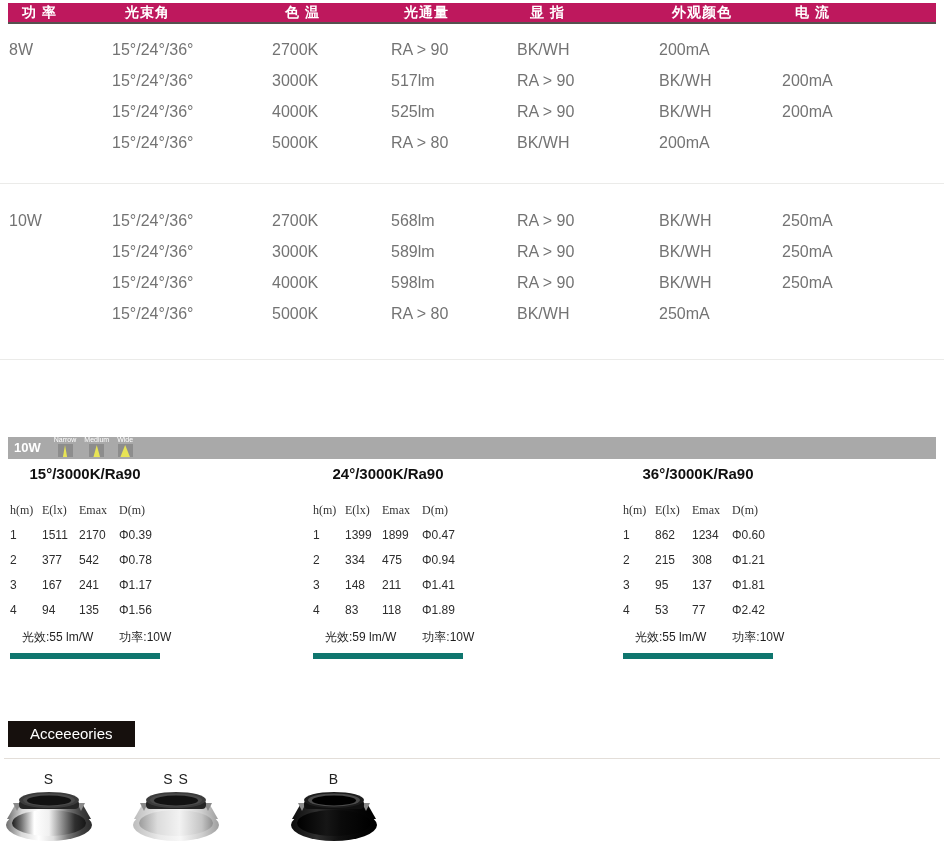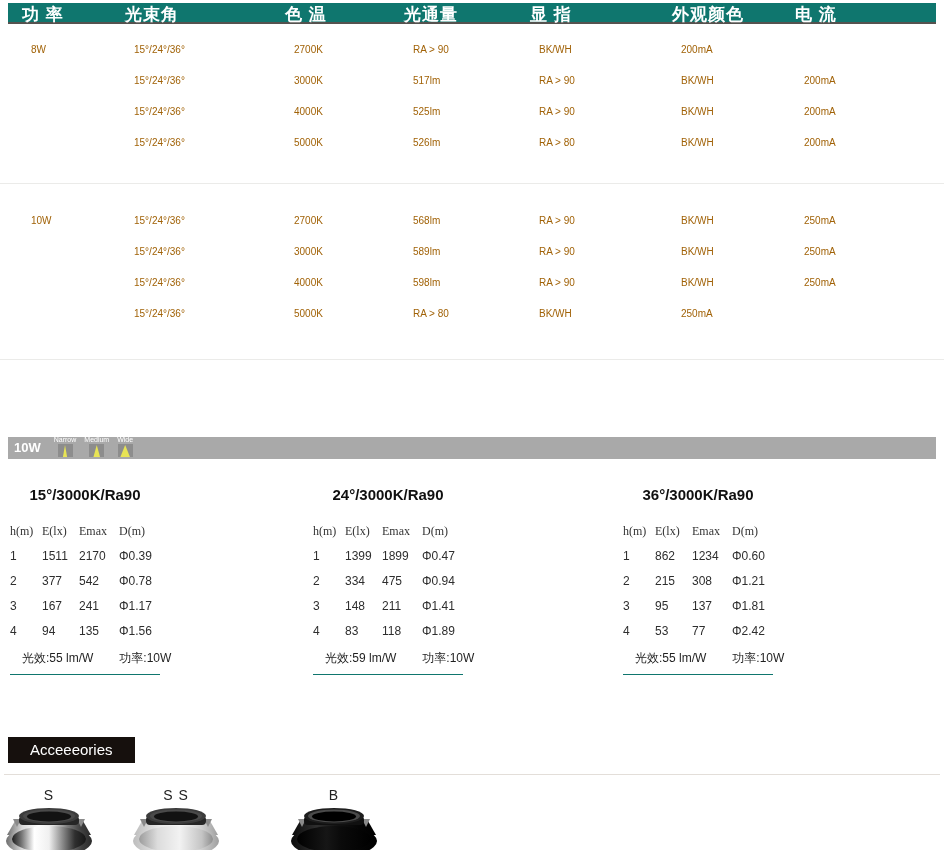--- a/index.html
+++ b/index.html
@@ -2,32 +2,32 @@
 <html><head>
 <meta charset="utf-8">
 <style>
   * { margin:0; padding:0; box-sizing:border-box; }
   html,body { width:944px; height:850px; background:#ffffff; overflow:hidden;
               font-family:"Liberation Sans", sans-serif; }
 
   
   .spec-header{
     margin:3px 8px 0 8px; height:21px;
-    background:#0f766e; border-bottom:2px solid #55524f;
+    background:#be185d; border-bottom:2px solid #55524f;
     display:grid; grid-template-columns:103px 160px 119px 126px 142px 123px 1fr;
     padding-left:14px; align-items:center;
-    color:#ffffff; font-size:17px; font-weight:bold; letter-spacing:1px;
+    color:#ffffff; font-size:14px; font-weight:bold; letter-spacing:1px;
   }
   .spec-body{ }
   .spec-group{ padding-top:10px; }
   .spec-group.second{ padding-top:21px; }
   .spec-row{
     display:grid; grid-template-columns:103px 160px 119px 126px 142px 123px 1fr;
-    padding-left:31px; height:31px; line-height:31px;
-    color:#a16207; font-size:10px;
+    padding-left:9px; height:31px; line-height:31px;
+    color:#737373; font-size:16px;
   }
   .group-divider{ border-top:1px solid #ebebe9; margin-top:25px; }
   .group-divider.second{ margin-top:30px; }
 
   
   .pm-bar{
     margin:77px 8px 0 8px; height:22px; background:#a9a9a9;
     display:flex; align-items:flex-end; padding:0 0 2px 6px;
   }
   .pm-bar .pm-power{ color:#ffffff; font-size:13px; font-weight:bold;
@@ -36,31 +36,31 @@
   .beam-block{ display:flex; flex-direction:column; align-items:center; }
   .beam-label{ color:#ffffff; font-size:7px; line-height:8px; }
   .beam-tile{ width:15px; height:13px; background:#8d8d8d; position:relative; }
   .beam-tile i{ position:absolute; left:0; top:0; width:100%; height:100%;
                 background:#e8e455; display:block; }
   .beam-tile.narrow i{ clip-path:polygon(50% 8%, 36% 100%, 64% 100%); }
   .beam-tile.medium i{ clip-path:polygon(50% 8%, 28% 100%, 72% 100%); }
   .beam-tile.wide i{ clip-path:polygon(50% 8%, 18% 100%, 82% 100%); }
 
   
-  .pm-tables{ display:flex; margin-top:27px; padding-left:10px; }
+  .pm-tables{ display:flex; margin-top:6px; padding-left:10px; }
   .pm-table{ width:150px; }
   .pm-table + .pm-table{ margin-left:153px; }
   .pm-table:last-child{ margin-left:160px; }
   .pm-title{ font-size:15px; font-weight:bold; color:#101010;
              text-align:center; margin-bottom:16px; white-space:nowrap; }
   .pm-grid-row{ display:grid; grid-template-columns:32px 37px 40px 41px;
                 height:25px; line-height:25px; font-size:12px; color:#2e2e2e; }
   .pm-grid-row.head{ color:#333333;font-family:Liberation Serif, serif; }
   .pm-footer{ display:flex; gap:26px; margin-top:6px; padding:0 0 7px 12px;
-              border-bottom:1px solid #0f766e; font-size:12px; color:#1f1f1f;
+              border-bottom:6px solid #0f766e; font-size:12px; color:#1f1f1f;
               white-space:nowrap; }
 
   
   .acc-badge{ display:inline-block; margin:62px 16px 0 8px; background:#16100d;
               color:#ffffff; font-size:15px; padding:4px 22px 5px 22px; }
   .acc-divider{ border-top:1px solid #e3ded9; margin:11px 4px 0 4px; }
   .acc-row{ display:flex; margin-top:12px; }
   .acc-item{ display:flex; flex-direction:column; align-items:center; }
   .acc-item.i0{ margin-left:3px;  width:92px;  }
   .acc-item.i1{ margin-left:26px; width:110px; }
@@ -104,21 +104,20 @@
         <div>4000K</div>
         <div>525lm</div>
         <div>RA &gt; 90</div>
         <div>BK/WH</div>
         <div>200mA</div>
       </div>
       <div class="spec-row">
         <div></div>
         <div>15°/24°/36°</div>
         <div>5000K</div>
-        <div>526lm</div>
         <div>RA &gt; 80</div>
         <div>BK/WH</div>
         <div>200mA</div>
       </div>
     </div>
     <div class="group-divider"></div>
     <div class="spec-group second">
       <div class="spec-row">
         <div>10W</div>
         <div>15°/24°/36°</div>

